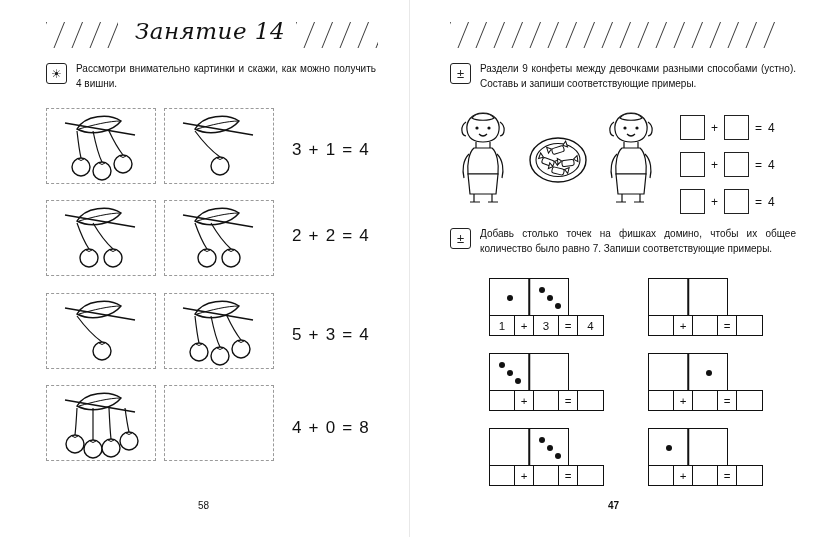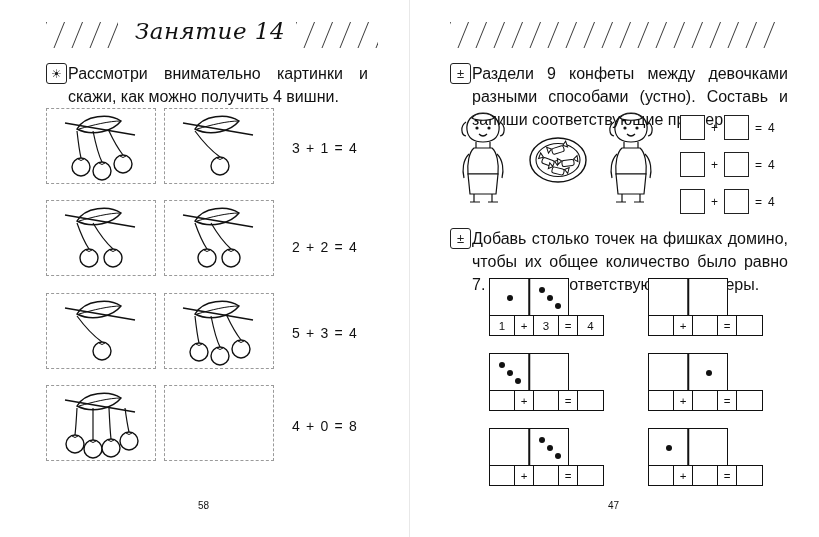--- a/index.html
+++ b/index.html
@@ -82,23 +82,23 @@
     display: flex;
     align-items: center;
     justify-content: center;
     font-size: 13px;
     line-height: 1;
     color: #222;
   }
   .task-icon.bulb .glyph { font-size: 12px; }
   .task-text {
     position: absolute;
-    left: 22px;
+    left: 30px;
     top: -1px;
-    font-size: 16px;
+    font-size: 10px;
     line-height: 1.45;
     text-align: justify;
     color: #111;
   }
 
   
   .cherry-row {
     position: absolute;
     left: 46px;
     width: 232px;
@@ -112,21 +112,21 @@
     border: 1.4px dashed #9a9a9a;
     box-sizing: border-box;
     background: #fff;
   }
   .cherry-cell.c1 { left: 0; }
   .cherry-cell.c2 { left: 118px; }
   .eq-left {
     position: absolute;
     left: 292px;
     width: 100px;
-    font-size: 14px;
+    font-size: 17px;
     letter-spacing: 1.2px;
     color: #111;
   }
 
   
   .sum-line {
     position: absolute;
     left: 680px;
     display: flex;
     align-items: center;
@@ -287,21 +287,21 @@
             <path d="M18 14 L88 26" fill="none" stroke="#111" stroke-width="1.4"></path>
             <path d="M30 22 Q36 39 42 48" fill="none" stroke="#111" stroke-width="1.2"></path>
             <circle cx="42" cy="57" r="9" fill="#fff" stroke="#111" stroke-width="1.4"></circle>
             <path d="M39 49 q3 3 6 0" fill="none" stroke="#111" stroke-width="1"></path>
             <path d="M46 22 Q56 39 66 48" fill="none" stroke="#111" stroke-width="1.2"></path>
             <circle cx="66" cy="57" r="9" fill="#fff" stroke="#111" stroke-width="1.4"></circle>
             <path d="M63 49 q3 3 6 0" fill="none" stroke="#111" stroke-width="1"></path>
           </svg>
         </div>
     </div>
-    <div class="eq-left" id="eq1" style="top:239px;">2 + 2 = 4</div>
+    <div class="eq-left" id="eq1" style="top:226px;">2 + 2 = 4</div>
 
     <div class="cherry-row" id="crow2" style="top:293px;">
       <div class="cherry-cell c1">
           <svg width="110" height="76" viewBox="0 0 110 76">
             <path d="M30 20 C38 6, 62 4, 74 12 C66 22, 46 28, 30 20 Z" fill="#fff" stroke="#111" stroke-width="1.4"></path>
             <path d="M32 20 C46 16, 62 12, 74 12" fill="none" stroke="#111" stroke-width="1"></path>
             <path d="M18 14 L88 26" fill="none" stroke="#111" stroke-width="1.4"></path>
             <path d="M30 22 Q42.5 39 55 48" fill="none" stroke="#111" stroke-width="1.2"></path>
             <circle cx="55" cy="57" r="9" fill="#fff" stroke="#111" stroke-width="1.4"></circle>
             <path d="M52 49 q3 3 6 0" fill="none" stroke="#111" stroke-width="1"></path>
@@ -550,15 +550,15 @@
   <div class="pip" style="left: 17px; top: 16px;"></div>
     </div>
   <div class="answer-strip" id="ans5" style="left:648px; top:465px;">
     <div class="cellbox"></div>
     <div class="op">+</div>
     <div class="cellbox"></div>
     <div class="op">=</div>
     <div class="cellbox last"></div>
   </div>
 
-  <div class="page-number" style="left:608px; top:500px;">47</div>
+  <div class="page-number" style="left:608px; top:500px;font-weight:bold;">47</div>
 
 </div>
 
 </body></html>

